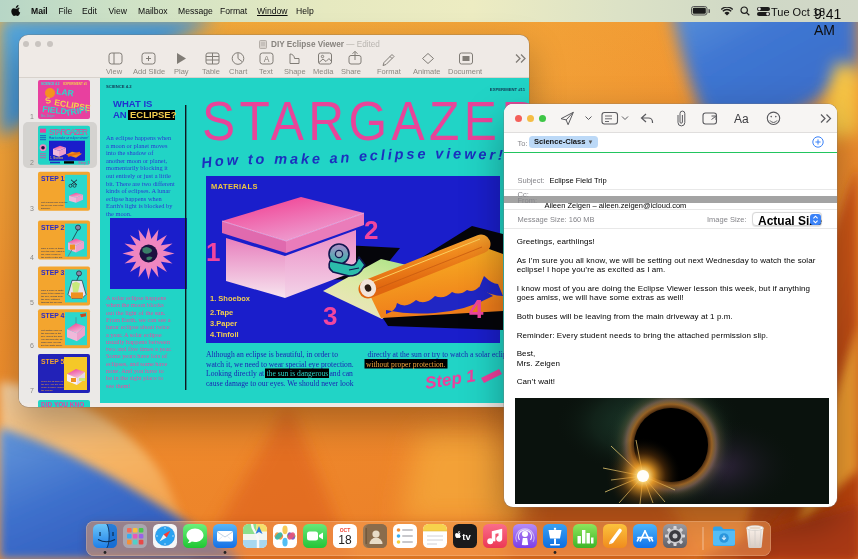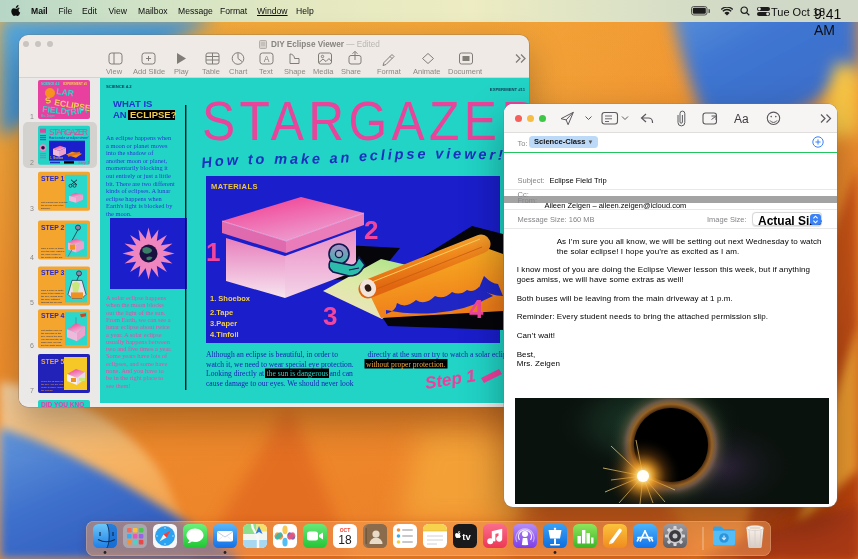--- a/index.html
+++ b/index.html
@@ -551,26 +551,27 @@
         <span style="position:absolute;left:203px;top:5.5px;color:#85858a;">Image Size:</span>
         <span style="position:absolute;left:248px;top:2.6px;width:70px;height:13.4px;border:0.5px solid #d8d8d8;border-radius:4px;background:#fff;box-shadow:0 0.5px 1px rgba(0,0,0,0.12);"></span>
         <span style="position:absolute;left:254px;top:4.5px;font-weight:bold;font-size:12px;">Actual Size</span>
         <svg width="11" height="11" viewBox="0 0 11 11" style="position:absolute;left:305.5px;top:3.8px">
             <rect width="11" height="11" rx="3" fill="#3b82f7"></rect>
             <path d="M3.4,4.4 L5.5,2.2 L7.6,4.4 M3.4,6.6 L5.5,8.8 L7.6,6.6" fill="none" stroke="#fff" stroke-width="1.1"></path>
           </svg>
       </div>
     </div>
     <div id="mbody" style="position:absolute;left:12.7px;top:124px;width:307px;font-size:8px;letter-spacing:0.1px;color:#000;line-height:9.4px;">
-      <div style="margin-top:9.3px;margin-left:40px;">As I’m sure you all know, we will be setting out next Wednesday to watch the solar eclipse! I hope you’re as excited as I am.</div>
+      <div style="margin-top:9px;">Greetings, earthlings!</div>
+      <div style="margin-top:9.3px;">As I’m sure you all know, we will be setting out next Wednesday to watch the solar eclipse! I hope you’re as excited as I am.</div>
       <div style="margin-top:9.3px;">I know most of you are doing the Eclipse Viewer lesson this week, but if anything goes amiss, we will have some extras as well!</div>
       <div style="margin-top:9.3px;">Both buses will be leaving from the main driveway at 1 p.m.</div>
       <div style="margin-top:9.3px;">Reminder: Every student needs to bring the attached permission slip.</div>
+      <div style="margin-top:9.3px;">Best,<br>Mrs. Zeigen</div>
       <div style="margin-top:9.3px;">Can’t wait!</div>
-      <div style="margin-top:9.3px;">Best,<br>Mrs. Zeigen</div>
     </div>
     <svg id="mphoto" width="314" height="106" viewBox="0 0 314 106" style="position:absolute;left:11.4px;top:293.5px;background:#0a120d;">
       <defs>
         <radialGradient id="corona" cx="0.5" cy="0.5" r="0.5">
           <stop offset="0.52" stop-color="#000000"></stop>
           <stop offset="0.56" stop-color="#4a2c10"></stop>
           <stop offset="0.62" stop-color="#a06020" stop-opacity="0.9"></stop>
           <stop offset="0.7" stop-color="#7a6a40" stop-opacity="0.5"></stop>
           <stop offset="0.85" stop-color="#2c3a28" stop-opacity="0.22"></stop>
           <stop offset="1" stop-color="#0a120d" stop-opacity="0"></stop>

